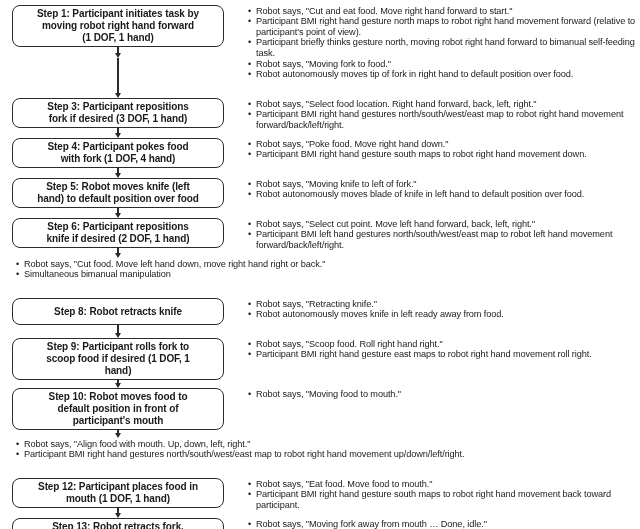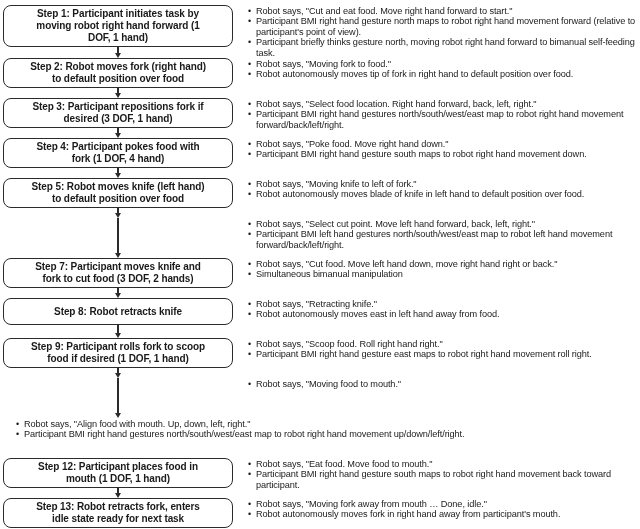--- a/index.html
+++ b/index.html
@@ -18,21 +18,21 @@
   .row {
     display: flex; align-items: stretch;
     min-height: 40px; flex: 0 0 auto;
   }
   .row.last { min-height: 32px; }
   .left {
     flex: 0 0 232px; width: 232px;
     display: flex; flex-direction: column; align-items: center;
   }
   .box {
-    width: 230px; min-height: 27px;
+    width: 212px; min-height: 27px;
     border: 1.6px solid #2b2b2b; border-radius: 8px;
     background: #ffffff;
     display: flex; align-items: center; justify-content: center;
     text-align: center;
     font-weight: bold; font-size: 10px; line-height: 12px;
     padding: 2px 24px; letter-spacing: -0.1px;
   }
   .arrow {
     flex: 1 1 auto; min-height: 8px;
     display: flex; flex-direction: column; align-items: center;
@@ -76,23 +76,20 @@
       <ul class="bullets">
         <li>Robot says, "Cut and eat food. Move right hand forward to start."</li>
         <li>Participant BMI right hand gesture north maps to robot right hand movement forward (relative to participant's point of view).</li>
         <li>Participant briefly thinks gesture north, moving robot right hand forward to bimanual self-feeding task.</li>
       </ul>
     </div>
   </div>
 
   <div class="row">
     <div class="left">
-      <div class="box">
-          <span>Step 2: Robot moves fork (right hand) to default position over food</span>
-        </div>
       <div class="arrow">
           <div class="shaft"></div>
           <div class="head"></div>
         </div>
     </div>
     <div class="right">
       <ul class="bullets">
         <li>Robot says, "Moving fork to food."</li>
         <li>Robot autonomously moves tip of fork in right hand to default position over food.</li>
       </ul>
@@ -148,43 +145,37 @@
     <div class="right">
       <ul class="bullets">
         <li>Robot says, "Moving knife to left of fork."</li>
         <li>Robot autonomously moves blade of knife in left hand to default position over food.</li>
       </ul>
     </div>
   </div>
 
   <div class="row">
     <div class="left">
+      <div class="box">
+          <span>Step 6: Participant repositions knife if desired (2 DOF, 1 hand)</span>
+        </div>
       <div class="arrow">
           <div class="shaft"></div>
           <div class="head"></div>
         </div>
     </div>
     <div class="right">
       <ul class="bullets">
         <li>Robot says, "Select cut point. Move left hand forward, back, left, right."</li>
         <li>Participant BMI left hand gestures north/south/west/east map to robot left hand movement forward/back/left/right.</li>
       </ul>
     </div>
   </div>
 
   <div class="row">
-    <div class="left">
-      <div class="box">
-          <span>Step 7: Participant moves knife and fork to cut food (3 DOF, 2 hands)</span>
-        </div>
-      <div class="arrow">
-          <div class="shaft"></div>
-          <div class="head"></div>
-        </div>
-    </div>
     <div class="right">
       <ul class="bullets">
         <li>Robot says, "Cut food. Move left hand down, move right hand right or back."</li>
         <li>Simultaneous bimanual manipulation</li>
       </ul>
     </div>
   </div>
 
   <div class="row">
     <div class="left">
@@ -192,21 +183,21 @@
           <span>Step 8: Robot retracts knife</span>
         </div>
       <div class="arrow">
           <div class="shaft"></div>
           <div class="head"></div>
         </div>
     </div>
     <div class="right">
       <ul class="bullets">
         <li>Robot says, "Retracting knife."</li>
-        <li>Robot autonomously moves east in left hand away from food.</li>
+        <li>Robot autonomously moves knife in left ready away from food.</li>
       </ul>
     </div>
   </div>
 
   <div class="row">
     <div class="left">
       <div class="box">
           <span>Step 9: Participant rolls fork to scoop food if desired (1 DOF, 1 hand)</span>
         </div>
       <div class="arrow">
@@ -217,20 +208,23 @@
     <div class="right">
       <ul class="bullets">
         <li>Robot says, "Scoop food. Roll right hand right."</li>
         <li>Participant BMI right hand gesture east maps to robot right hand movement roll right.</li>
       </ul>
     </div>
   </div>
 
   <div class="row">
     <div class="left">
+      <div class="box">
+          <span>Step 10: Robot moves food to default position in front of participant's mouth</span>
+        </div>
       <div class="arrow">
           <div class="shaft"></div>
           <div class="head"></div>
         </div>
     </div>
     <div class="right">
       <ul class="bullets">
         <li>Robot says, "Moving food to mouth."</li>
       </ul>
     </div>

